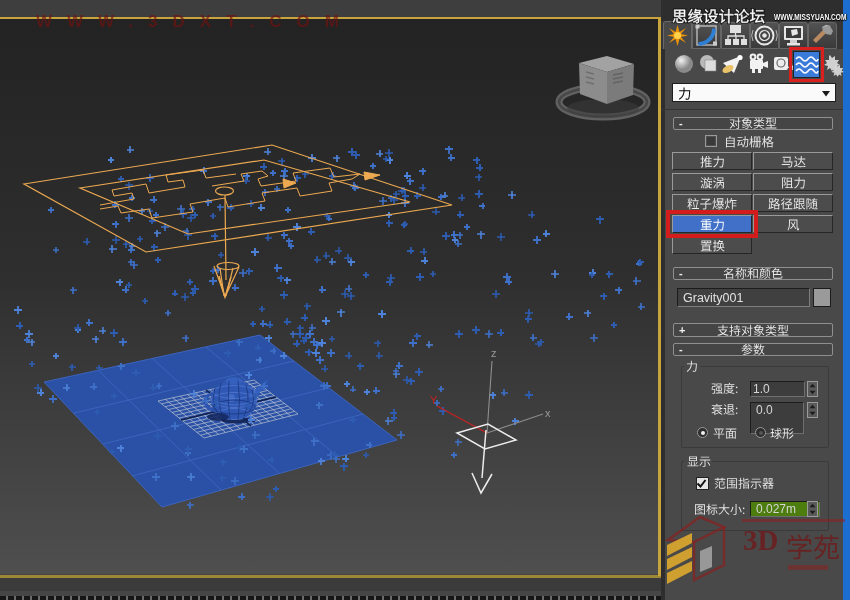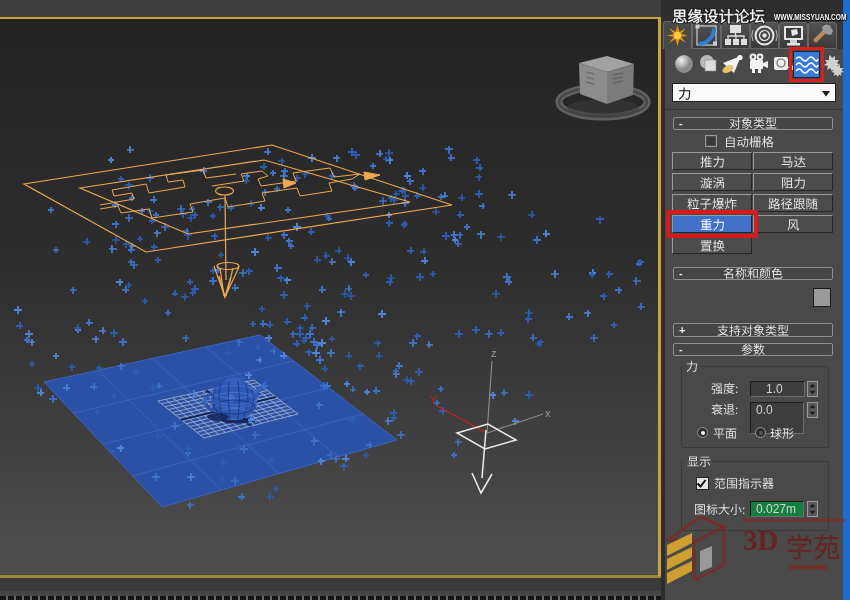--- a/index.html
+++ b/index.html
@@ -604,40 +604,41 @@
     <div class="abs" style="left:672px;top:236px;width:80px;height:18px;background:#4c4c4c;border-top:1px solid #9a9a9a;border-left:1px solid #9a9a9a;border-right:1px solid #262626;border-bottom:1px solid #262626"></div>
     <svg style="position:absolute;left:699.5px;top:235.5px" width="29" height="18">
       <path transform="translate(0,14.5) scale(0.012500,-0.012500)" d="M651 748H820V658H651ZM417 748H582V658H417ZM189 748H348V658H189ZM190 427V6H57V-50H945V6H808V427H495L509 486H922V545H520L531 603H895V802H117V603H454L446 545H68V486H436L424 427ZM262 6V68H734V6ZM262 275H734V217H262ZM262 320V376H734V320ZM262 172H734V113H262Z M1164 839V638H1048V568H1164V345C1116 331 1072 318 1036 309L1056 235L1164 270V12C1164 0 1159 -4 1148 -4C1137 -5 1103 -5 1064 -4C1074 -25 1084 -58 1087 -77C1145 -78 1182 -75 1205 -62C1229 -50 1238 -29 1238 12V294L1345 329L1334 399L1238 368V568H1331V638H1238V839ZM1536 688H1744C1721 654 1692 617 1664 587H1458C1487 620 1513 654 1536 688ZM1333 289V224H1575C1535 137 1452 48 1279 -28C1295 -42 1318 -66 1329 -81C1499 -1 1588 93 1635 186C1699 68 1802 -28 1921 -77C1931 -59 1953 -32 1969 -17C1848 25 1744 115 1687 224H1950V289H1880V587H1750C1788 629 1827 678 1853 722L1803 756L1791 752H1575C1589 778 1602 803 1613 828L1537 842C1502 757 1435 651 1337 572C1353 561 1377 536 1388 519L1406 535V289ZM1478 289V527H1611V422C1611 382 1609 337 1598 289ZM1805 289H1671C1682 336 1684 381 1684 421V527H1805Z" fill="#e9e9e9"></path>
     </svg>
     <div class="abs" style="left:666px;top:210px;width:92px;height:28px;border:4px solid #d41c1c"></div>
     <div class="abs" style="left:673px;top:267px;width:160px;height:13px;background:#454545;border:1px solid #8f8f8f;border-radius:2px"></div>
     <div class="abs" style="left:679px;top:267px;width:10px;height:13px;color:#efefef;font:bold 11px 'Liberation Sans';line-height:13px">-</div>
     <svg style="position:absolute;left:723.0px;top:264.1px" width="64" height="18">
       <path transform="translate(0,13.9) scale(0.012000,-0.012000)" d="M263 529C314 494 373 446 417 406C300 344 171 299 47 273C61 256 79 224 86 204C141 217 197 233 252 253V-79H327V-27H773V-79H849V340H451C617 429 762 553 844 713L794 744L781 740H427C451 768 473 797 492 826L406 843C347 747 233 636 69 559C87 546 111 519 122 501C217 550 296 609 361 671H733C674 583 587 508 487 445C440 486 374 536 321 572ZM773 42H327V271H773Z M1512 450C1489 325 1449 200 1392 120C1409 111 1440 92 1453 81C1510 168 1555 301 1582 437ZM1782 440C1826 331 1868 185 1882 91L1952 113C1936 207 1894 349 1848 460ZM1532 838C1509 710 1467 583 1408 496V553H1279V731C1327 743 1372 757 1409 772L1364 831C1292 799 1168 770 1063 752C1071 735 1081 710 1084 694C1124 700 1167 707 1209 715V553H1054V483H1200C1162 368 1094 238 1033 167C1045 150 1063 121 1070 103C1119 164 1169 262 1209 362V-81H1279V370C1311 326 1349 270 1365 241L1409 300C1390 325 1308 416 1279 445V483H1398L1394 477C1412 468 1444 449 1458 438C1494 491 1527 560 1553 637H1653V12C1653 -1 1649 -5 1636 -5C1623 -6 1579 -6 1532 -5C1543 -24 1554 -56 1559 -76C1621 -76 1664 -74 1691 -63C1718 -51 1728 -30 1728 12V637H1863C1848 601 1828 561 1810 526L1877 510C1904 567 1934 635 1958 697L1909 711L1898 707H1576C1586 745 1596 784 1604 824Z M2531 747V-35H2604V47H2827V-28H2903V747ZM2604 119V675H2827V119ZM2439 831C2351 795 2193 765 2060 747C2068 730 2078 704 2081 687C2134 693 2191 701 2247 711V544H2050V474H2228C2182 348 2102 211 2026 134C2039 115 2058 86 2067 64C2132 133 2198 248 2247 366V-78H2321V363C2364 306 2420 230 2443 192L2489 254C2465 285 2358 411 2321 449V474H2496V544H2321V726C2384 739 2442 754 2489 772Z M3698 506C3696 147 3684 34 3432 -30C3444 -43 3461 -67 3467 -82C3735 -9 3755 126 3757 506ZM3400 459C3345 410 3243 364 3158 338C3175 325 3194 304 3205 289C3295 320 3398 372 3462 433ZM3431 185C3371 104 3252 35 3132 -1C3148 -15 3167 -38 3178 -55C3306 -12 3427 63 3497 156ZM3740 77C3805 32 3882 -35 3918 -80L3961 -34C3924 11 3845 75 3782 118ZM3536 609V137H3596V552H3851V139H3914V609H3725C3738 641 3753 680 3766 718H3947V778H3514V718H3703C3693 683 3678 641 3664 609ZM3229 824C3242 799 3254 767 3263 740H3068V677H3496V740H3334C3325 770 3308 811 3291 842ZM3415 326C3356 263 3246 205 3150 172C3155 225 3156 277 3156 321V472H3493V535H3392C3412 569 3434 613 3453 653L3390 669C3375 630 3349 574 3326 535H3195L3248 554C3240 586 3217 636 3194 671L3135 652C3157 616 3178 568 3186 535H3089V322C3089 215 3084 65 3032 -45C3049 -51 3079 -69 3092 -81C3125 -9 3142 82 3150 169C3166 155 3183 134 3193 118C3296 158 3407 224 3475 300Z M4474 492V319H4243V492ZM4547 492H4786V319H4547ZM4598 685C4569 643 4531 597 4494 563H4229C4268 601 4304 642 4337 685ZM4354 843C4284 708 4162 587 4039 511C4053 495 4074 457 4081 441C4111 461 4141 484 4170 509V81C4170 -36 4219 -63 4378 -63C4414 -63 4725 -63 4765 -63C4914 -63 4945 -18 4963 138C4941 142 4910 154 4890 166C4879 34 4863 6 4764 6C4696 6 4426 6 4373 6C4263 6 4243 20 4243 80V247H4786V202H4861V563H4585C4632 611 4678 669 4712 722L4663 757L4648 752H4383C4397 774 4410 796 4422 818Z" fill="#ececec"></path>
     </svg>
+    <div class="abs" style="left:677px;top:288px;width:133px;height:19px;background:#404040;border-top:1px solid #1c1c1c;border-left:1px solid #1c1c1c;border-bottom:1px solid #7e7e7e;border-right:1px solid #7e7e7e;color:#e2e2e2;font:12.5px 'Liberation Sans';line-height:18px;padding-left:5px">Gravity001</div>
     <div class="abs" style="left:813px;top:288px;width:18px;height:19px;background:#9a9a9a;border:1px solid #1c1c1c"></div>
     <div class="abs" style="left:673px;top:323px;width:160px;height:14px;background:#454545;border:1px solid #8f8f8f;border-radius:2px"></div>
     <div class="abs" style="left:679px;top:323px;width:10px;height:14px;color:#efefef;font:bold 11px 'Liberation Sans';line-height:14px">+</div>
     <svg style="position:absolute;left:717.0px;top:321.1px" width="76" height="18">
       <path transform="translate(0,13.9) scale(0.012000,-0.012000)" d="M459 840V687H77V613H459V458H123V385H230L208 377C262 269 337 180 431 110C315 52 179 15 36 -8C51 -25 70 -60 77 -80C230 -52 375 -7 501 63C616 -5 754 -50 917 -74C928 -54 948 -21 965 -3C815 16 684 54 576 110C690 188 782 293 839 430L787 461L773 458H537V613H921V687H537V840ZM286 385H729C677 287 600 210 504 151C410 212 336 290 286 385Z M1448 204C1491 150 1539 74 1558 26L1620 65C1599 113 1549 185 1506 237ZM1626 835V710H1413V642H1626V515H1362V446H1758V334H1373V265H1758V11C1758 -2 1754 -7 1739 -7C1724 -8 1671 -9 1615 -6C1625 -27 1635 -58 1638 -79C1712 -79 1761 -78 1790 -67C1821 -55 1830 -34 1830 11V265H1954V334H1830V446H1960V515H1698V642H1912V710H1698V835ZM1171 839V638H1042V568H1171V351C1117 334 1067 320 1028 309L1047 235L1171 275V11C1171 -4 1166 -8 1154 -8C1142 -8 1103 -8 1060 -7C1069 -28 1079 -59 1081 -77C1144 -78 1183 -75 1207 -63C1232 -51 1241 -31 1241 10V298L1350 334L1340 403L1241 372V568H1347V638H1241V839Z M2502 394C2549 323 2594 228 2610 168L2676 201C2660 261 2612 353 2563 422ZM2091 453C2152 398 2217 333 2275 267C2215 139 2136 42 2045 -17C2063 -32 2086 -60 2098 -78C2190 -12 2268 80 2329 203C2374 147 2411 94 2435 49L2495 104C2466 156 2419 218 2364 281C2410 396 2443 533 2460 695L2411 709L2398 706H2070V635H2378C2363 527 2339 430 2307 344C2254 399 2198 453 2144 500ZM2765 840V599H2482V527H2765V22C2765 4 2758 -1 2741 -2C2724 -2 2668 -3 2605 0C2615 -23 2626 -58 2630 -79C2715 -79 2766 -77 2796 -64C2827 -51 2839 -28 2839 22V527H2959V599H2839V840Z M3341 844C3286 762 3185 663 3052 590C3068 580 3091 555 3102 538C3122 550 3141 562 3160 575V411H3328C3253 365 3163 332 3065 310C3077 296 3096 268 3103 254C3202 282 3294 319 3373 370C3398 353 3421 336 3441 318C3357 259 3213 203 3098 177C3112 164 3130 140 3140 124C3251 154 3389 214 3479 280C3495 262 3509 244 3520 226C3418 143 3234 66 3084 30C3099 17 3119 -9 3129 -27C3266 13 3434 88 3546 173C3573 101 3560 39 3520 13C3500 -1 3476 -3 3450 -3C3427 -3 3391 -3 3355 1C3366 -18 3374 -48 3375 -68C3408 -69 3439 -70 3463 -70C3505 -70 3534 -64 3569 -40C3636 2 3654 104 3605 211L3660 237C3703 143 3785 30 3903 -29C3913 -8 3936 21 3953 36C3840 83 3761 181 3719 268C3769 294 3819 323 3861 351L3801 396C3744 354 3653 299 3578 261C3544 313 3494 364 3425 407L3430 411H3849V636H3582C3611 669 3640 708 3660 743L3609 777L3597 773H3377C3393 791 3407 810 3420 828ZM3324 713H3554C3536 686 3514 658 3492 636H3241C3271 661 3299 687 3324 713ZM3231 578H3495C3472 537 3442 501 3407 470H3231ZM3566 578H3775V470H3492C3521 502 3545 538 3566 578Z M4746 822C4722 780 4679 719 4645 680L4706 657C4742 693 4787 746 4824 797ZM4181 789C4223 748 4268 689 4287 650L4354 683C4334 722 4287 779 4244 818ZM4460 839V645H4072V576H4400C4318 492 4185 422 4053 391C4069 376 4090 348 4101 329C4237 369 4372 448 4460 547V379H4535V529C4662 466 4812 384 4892 332L4929 394C4849 442 4706 516 4582 576H4933V645H4535V839ZM4463 357C4458 318 4452 282 4443 249H4067V179H4416C4366 85 4265 23 4046 -11C4060 -28 4079 -60 4085 -80C4334 -36 4445 47 4498 172C4576 31 4714 -49 4916 -80C4925 -59 4946 -27 4963 -10C4781 11 4647 74 4574 179H4936V249H4523C4531 283 4537 319 4542 357Z M5635 783V448H5704V783ZM5822 834V387C5822 374 5818 370 5802 369C5787 368 5737 368 5680 370C5691 350 5701 321 5705 301C5776 301 5825 302 5855 314C5885 325 5893 344 5893 386V834ZM5388 733V595H5264V601V733ZM5067 595V528H5189C5178 461 5145 393 5059 340C5073 330 5098 302 5108 288C5210 351 5248 441 5259 528H5388V313H5459V528H5573V595H5459V733H5552V799H5100V733H5195V602V595ZM5467 332V221H5151V152H5467V25H5047V-45H5952V25H5544V152H5848V221H5544V332Z" fill="#ececec"></path>
     </svg>
     <div class="abs" style="left:673px;top:343px;width:160px;height:13px;background:#454545;border:1px solid #8f8f8f;border-radius:2px"></div>
     <div class="abs" style="left:679px;top:343px;width:10px;height:13px;color:#efefef;font:bold 11px 'Liberation Sans';line-height:13px">-</div>
     <svg style="position:absolute;left:741.0px;top:340.1px" width="28" height="18">
       <path transform="translate(0,13.9) scale(0.012000,-0.012000)" d="M548 401C480 353 353 308 254 284C272 269 291 247 302 231C404 260 530 310 610 368ZM635 284C547 219 381 166 239 140C254 124 272 100 282 82C433 115 598 174 698 253ZM761 177C649 69 422 8 176 -17C191 -34 205 -62 213 -82C470 -50 703 18 829 144ZM179 591C202 599 233 602 404 611C390 578 374 547 356 517H53V450H307C237 365 145 299 39 253C56 239 85 209 96 194C216 254 322 338 401 450H606C681 345 801 250 915 199C926 218 950 246 966 261C867 298 761 370 691 450H950V517H443C460 548 476 581 489 615L769 628C795 605 817 583 833 564L895 609C840 670 728 754 637 810L579 771C617 746 659 717 699 686L312 672C375 710 439 757 499 808L431 845C359 775 260 710 228 693C200 676 177 665 157 663C165 643 175 607 179 591Z M1443 821C1425 782 1393 723 1368 688L1417 664C1443 697 1477 747 1506 793ZM1088 793C1114 751 1141 696 1150 661L1207 686C1198 722 1171 776 1143 815ZM1410 260C1387 208 1355 164 1317 126C1279 145 1240 164 1203 180C1217 204 1233 231 1247 260ZM1110 153C1159 134 1214 109 1264 83C1200 37 1123 5 1041 -14C1054 -28 1070 -54 1077 -72C1169 -47 1254 -8 1326 50C1359 30 1389 11 1412 -6L1460 43C1437 59 1408 77 1375 95C1428 152 1470 222 1495 309L1454 326L1442 323H1278L1300 375L1233 387C1226 367 1216 345 1206 323H1070V260H1175C1154 220 1131 183 1110 153ZM1257 841V654H1050V592H1234C1186 527 1109 465 1039 435C1054 421 1071 395 1080 378C1141 411 1207 467 1257 526V404H1327V540C1375 505 1436 458 1461 435L1503 489C1479 506 1391 562 1342 592H1531V654H1327V841ZM1629 832C1604 656 1559 488 1481 383C1497 373 1526 349 1538 337C1564 374 1586 418 1606 467C1628 369 1657 278 1694 199C1638 104 1560 31 1451 -22C1465 -37 1486 -67 1493 -83C1595 -28 1672 41 1731 129C1781 44 1843 -24 1921 -71C1933 -52 1955 -26 1972 -12C1888 33 1822 106 1771 198C1824 301 1858 426 1880 576H1948V646H1663C1677 702 1689 761 1698 821ZM1809 576C1793 461 1769 361 1733 276C1695 366 1667 468 1648 576Z" fill="#ececec"></path>
     </svg>
     <div class="abs" style="left:681px;top:366px;width:148px;height:82px;border:1px solid #3a3a3a;border-radius:2px"></div>
     <div class="abs" style="left:684px;top:360px;width:16px;height:13px;background:#494949"></div>
     <svg style="position:absolute;left:686px;top:357.1px" width="16" height="18">
       <path transform="translate(0,13.9) scale(0.012000,-0.012000)" d="M410 838V665V622H83V545H406C391 357 325 137 53 -25C72 -38 99 -66 111 -84C402 93 470 337 484 545H827C807 192 785 50 749 16C737 3 724 0 703 0C678 0 614 1 545 7C560 -15 569 -48 571 -70C633 -73 697 -75 731 -72C770 -68 793 -61 817 -31C862 18 882 168 905 582C906 593 907 622 907 622H488V665V838Z" fill="#e8e8e8"></path>
     </svg>
     <svg style="position:absolute;left:711px;top:379.1px" width="31" height="18">
       <path transform="translate(0,13.9) scale(0.012000,-0.012000)" d="M517 723H807V600H517ZM448 787V537H628V447H427V178H628V32L381 18L392 -55C519 -46 698 -33 871 -19C884 -44 894 -68 900 -88L965 -59C944 1 891 92 839 160L778 134C797 107 817 77 836 46L699 37V178H906V447H699V537H879V787ZM493 384H628V241H493ZM699 384H837V241H699ZM85 564C77 469 62 344 47 267H91L287 266C275 92 262 23 243 4C234 -6 225 -7 209 -7C192 -7 148 -6 103 -2C115 -21 123 -51 124 -72C170 -75 216 -75 240 -73C269 -71 288 -64 305 -43C333 -13 348 74 361 302C363 312 364 335 364 335H127C133 384 140 441 146 495H368V787H58V718H298V564Z M1386 644V557H1225V495H1386V329H1775V495H1937V557H1775V644H1701V557H1458V644ZM1701 495V389H1458V495ZM1757 203C1713 151 1651 110 1579 78C1508 111 1450 153 1408 203ZM1239 265V203H1369L1335 189C1376 133 1431 86 1497 47C1403 17 1298 -1 1192 -10C1203 -27 1217 -56 1222 -74C1347 -60 1469 -35 1576 7C1675 -37 1792 -65 1918 -80C1927 -61 1946 -31 1962 -15C1852 -5 1749 15 1660 46C1748 93 1821 157 1867 243L1820 268L1807 265ZM1473 827C1487 801 1502 769 1513 741H1126V468C1126 319 1119 105 1037 -46C1056 -52 1089 -68 1104 -80C1188 78 1201 309 1201 469V670H1948V741H1598C1586 773 1566 813 1548 845Z M2139 390C2175 390 2205 418 2205 460C2205 501 2175 530 2139 530C2102 530 2073 501 2073 460C2073 418 2102 390 2139 390ZM2139 -13C2175 -13 2205 15 2205 56C2205 98 2175 126 2139 126C2102 126 2073 98 2073 56C2073 15 2102 -13 2139 -13Z" fill="#e8e8e8"></path>
     </svg>
-    <div class="abs" style="left:750px;top:381px;width:55px;height:16px;background:#3d3d3d;border-top:1px solid #1c1c1c;border-left:1px solid #1c1c1c;border-bottom:1px solid #6e6e6e;border-right:1px solid #6e6e6e;color:#d6d6d6;font:12px 'Liberation Sans';line-height:15px;padding-left:15px">1.0</div>
+    <div class="abs" style="left:750px;top:381px;width:55px;height:16px;background:#3d3d3d;border-top:1px solid #1c1c1c;border-left:1px solid #1c1c1c;border-bottom:1px solid #6e6e6e;border-right:1px solid #6e6e6e;color:#d6d6d6;font:12px 'Liberation Sans';line-height:15px;padding-left:2px">1.0</div>
     <div class="abs" style="left:807px;top:381px;width:11px;height:16px;background:#5a5a5a;border:1px solid #9a9a9a"></div>
     <svg class="abs" style="left:807px;top:381px" width="11" height="16">
       <path d="M2.5,6.2 L5.5,2.8 L8.5,6.2 Z M2.5,9.8 L5.5,13.2 L8.5,9.8 Z" fill="#1d1d1d"></path>
     </svg>
     <svg style="position:absolute;left:711px;top:400.1px" width="31" height="18">
       <path transform="translate(0,13.9) scale(0.012000,-0.012000)" d="M425 825C440 801 457 772 471 746H67V685H931V746H559C544 775 520 815 499 845ZM721 423V345H279V423ZM279 552H721V479H279ZM63 483V418H207V286H401C306 206 164 136 36 102C52 88 72 61 83 43C147 63 215 92 280 127V44C280 6 261 -10 247 -18C258 -32 271 -61 276 -78C298 -64 333 -54 593 9C590 24 588 52 588 72L354 22V171C407 206 456 245 495 286H504C579 104 715 -15 918 -67C928 -47 948 -17 965 -2C866 19 783 57 717 111C777 143 848 187 904 229L844 271C802 234 732 186 673 150C634 190 602 235 578 286H796V418H943V483H796V611H207V483Z M1080 760C1135 711 1199 641 1227 595L1288 640C1257 686 1191 753 1138 800ZM1780 580V483H1467V580ZM1780 639H1467V733H1780ZM1384 83C1404 96 1435 107 1644 166C1642 180 1640 209 1641 229L1467 184V420H1853V795H1391V216C1391 174 1367 154 1350 145C1362 131 1379 101 1384 83ZM1560 350C1667 273 1796 160 1856 86L1912 130C1878 170 1825 219 1767 267C1821 298 1882 339 1933 378L1873 422C1835 388 1773 341 1719 306C1683 336 1646 364 1611 388ZM1259 484H1052V414H1188V105C1143 88 1092 48 1041 -2L1087 -64C1141 -3 1193 50 1229 50C1252 50 1284 21 1326 -3C1395 -43 1482 -53 1600 -53C1696 -53 1871 -47 1943 -43C1945 -22 1956 13 1964 32C1867 21 1718 14 1602 14C1493 14 1407 21 1342 56C1304 78 1281 97 1259 107Z M2139 390C2175 390 2205 418 2205 460C2205 501 2175 530 2139 530C2102 530 2073 501 2073 460C2073 418 2102 390 2139 390ZM2139 -13C2175 -13 2205 15 2205 56C2205 98 2175 126 2139 126C2102 126 2073 98 2073 56C2073 15 2102 -13 2139 -13Z" fill="#e8e8e8"></path>
     </svg>
     <div class="abs" style="left:750px;top:402px;width:54px;height:32px;background:#3d3d3d;border-top:1px solid #1c1c1c;border-left:1px solid #1c1c1c;border-bottom:1px solid #6e6e6e;border-right:1px solid #6e6e6e;color:#d6d6d6;font:12px 'Liberation Sans';line-height:15px;padding-left:5px">0.0</div>
     <div class="abs" style="left:807px;top:402px;width:11px;height:16px;background:#5a5a5a;border:1px solid #9a9a9a"></div>
     <svg class="abs" style="left:807px;top:402px" width="11" height="16">
@@ -661,25 +662,26 @@
     <div class="abs" style="left:696px;top:477px;width:13px;height:13px;background:#e4e4e4;border:1px solid #222"></div>
     <svg class="abs" style="left:695px;top:477px" width="13" height="13">
       <path d="M2.5,6.5 L5.5,9.5 L10.5,3" fill="none" stroke="#111" stroke-width="2"></path>
     </svg>
     <svg style="position:absolute;left:714px;top:474.1px" width="64" height="18">
       <path transform="translate(0,13.9) scale(0.012000,-0.012000)" d="M75 -15 127 -77C201 -1 289 96 358 181L317 238C239 146 140 44 75 -15ZM116 528C175 495 258 445 299 415L342 472C299 500 217 546 158 577ZM56 338C118 309 202 266 244 239L286 297C242 323 157 363 97 389ZM410 541V65C410 -38 446 -63 565 -63C591 -63 787 -63 815 -63C923 -63 948 -22 960 115C938 120 906 133 888 145C881 31 871 9 811 9C769 9 601 9 568 9C500 9 487 18 487 65V470H796V288C796 275 792 271 773 270C755 269 694 269 623 271C635 251 648 221 652 200C737 200 793 201 827 212C862 224 871 246 871 288V541ZM638 840V753H359V840H283V753H58V683H283V586H359V683H638V586H715V683H944V753H715V840Z M1222 625V562H1458V480H1265V419H1458V333H1208V269H1458V64H1529V269H1714C1707 213 1699 188 1690 178C1684 171 1676 171 1663 171C1650 171 1618 171 1582 175C1591 158 1598 133 1599 115C1637 113 1674 114 1693 115C1716 116 1730 122 1744 135C1764 155 1774 202 1784 305C1786 315 1787 333 1787 333H1529V419H1739V480H1529V562H1778V625H1529V705H1458V625ZM1082 799V-79H1153V-30H1846V-79H1920V799ZM1153 34V733H1846V34Z M2837 781C2761 747 2634 712 2515 687V836H2441V552C2441 465 2472 443 2588 443C2612 443 2796 443 2821 443C2920 443 2945 476 2956 610C2935 614 2903 626 2887 637C2881 529 2872 511 2817 511C2777 511 2622 511 2592 511C2527 511 2515 518 2515 552V625C2645 650 2793 684 2894 725ZM2512 134H2838V29H2512ZM2512 195V295H2838V195ZM2441 359V-79H2512V-33H2838V-75H2912V359ZM2184 840V638H2044V567H2184V352L2031 310L2053 237L2184 276V8C2184 -6 2178 -10 2165 -11C2152 -11 2111 -11 2065 -10C2074 -30 2085 -61 2088 -79C2155 -80 2195 -77 2222 -66C2248 -54 2257 -34 2257 9V298L2390 339L2381 409L2257 373V567H2376V638H2257V840Z M3234 351C3191 238 3117 127 3035 56C3054 46 3088 24 3104 11C3183 88 3262 207 3311 330ZM3684 320C3756 224 3832 94 3859 10L3934 44C3904 129 3826 255 3753 349ZM3149 766V692H3853V766ZM3060 523V449H3461V19C3461 3 3455 -1 3437 -2C3418 -3 3352 -3 3284 0C3296 -23 3308 -56 3311 -79C3400 -79 3459 -78 3494 -66C3530 -53 3542 -31 3542 18V449H3941V523Z M4196 730H4366V589H4196ZM4622 730H4802V589H4622ZM4614 484C4656 468 4706 443 4740 420H4452C4475 452 4495 485 4511 518L4437 532V795H4128V524H4431C4415 489 4392 454 4364 420H4052V353H4298C4230 293 4141 239 4030 198C4045 184 4064 158 4072 141L4128 165V-80H4198V-51H4365V-74H4437V229H4246C4305 267 4355 309 4396 353H4582C4624 307 4679 264 4739 229H4555V-80H4624V-51H4802V-74H4875V164L4924 148C4934 166 4955 194 4972 208C4863 234 4751 288 4675 353H4949V420H4774L4801 449C4768 475 4704 506 4653 524ZM4553 795V524H4875V795ZM4198 15V163H4365V15ZM4624 15V163H4802V15Z" fill="#e8e8e8"></path>
     </svg>
     <svg style="position:absolute;left:694px;top:500.1px" width="55" height="18">
       <path transform="translate(0,13.9) scale(0.012000,-0.012000)" d="M375 279C455 262 557 227 613 199L644 250C588 276 487 309 407 325ZM275 152C413 135 586 95 682 61L715 117C618 149 445 188 310 203ZM84 796V-80H156V-38H842V-80H917V796ZM156 29V728H842V29ZM414 708C364 626 278 548 192 497C208 487 234 464 245 452C275 472 306 496 337 523C367 491 404 461 444 434C359 394 263 364 174 346C187 332 203 303 210 285C308 308 413 345 508 396C591 351 686 317 781 296C790 314 809 340 823 353C735 369 647 396 569 432C644 481 707 538 749 606L706 631L695 628H436C451 647 465 666 477 686ZM378 563 385 570H644C608 531 560 496 506 465C455 494 411 527 378 563Z M1466 764V693H1902V764ZM1779 325C1826 225 1873 95 1888 16L1957 41C1940 120 1892 247 1843 345ZM1491 342C1465 236 1420 129 1364 57C1381 49 1411 28 1425 18C1479 94 1529 211 1560 327ZM1422 525V454H1636V18C1636 5 1632 1 1617 0C1604 0 1557 -1 1505 1C1515 -22 1526 -54 1529 -76C1599 -76 1645 -74 1674 -62C1703 -49 1712 -26 1712 17V454H1956V525ZM1202 840V628H1049V558H1186C1153 434 1088 290 1024 215C1038 196 1058 165 1066 145C1116 209 1165 314 1202 422V-79H1277V444C1311 395 1351 333 1368 301L1412 360C1392 388 1306 498 1277 531V558H1408V628H1277V840Z M2461 839C2460 760 2461 659 2446 553H2062V476H2433C2393 286 2293 92 2043 -16C2064 -32 2088 -59 2100 -78C2344 34 2452 226 2501 419C2579 191 2708 14 2902 -78C2915 -56 2939 -25 2958 -8C2764 73 2633 255 2563 476H2942V553H2526C2540 658 2541 758 2542 839Z M3464 826V24C3464 4 3456 -2 3436 -3C3415 -4 3343 -5 3270 -2C3282 -23 3296 -59 3301 -80C3395 -81 3457 -79 3494 -66C3530 -54 3545 -31 3545 24V826ZM3705 571C3791 427 3872 240 3895 121L3976 154C3950 274 3865 458 3777 598ZM3202 591C3177 457 3121 284 3032 178C3053 169 3086 151 3103 138C3194 249 3253 430 3286 577Z M4139 390C4175 390 4205 418 4205 460C4205 501 4175 530 4139 530C4102 530 4073 501 4073 460C4073 418 4102 390 4139 390ZM4139 -13C4175 -13 4205 15 4205 56C4205 98 4175 126 4139 126C4102 126 4073 98 4073 56C4073 15 4102 -13 4139 -13Z" fill="#e8e8e8"></path>
     </svg>
-    <div class="abs" style="left:750px;top:501px;width:54px;height:16px;background:#15803d;border-top:1px solid #1c1c1c;border-left:1px solid #1c1c1c;border-bottom:1px solid #6e6e6e;border-right:1px solid #6e6e6e;color:#d6d6d6;font:12px 'Liberation Sans';line-height:15px;padding-left:5px">0.027m</div>
+    <div class="abs" style="left:750px;top:501px;width:70px;height:16px;background:#4d7c0f;border-top:1px solid #1c1c1c;border-left:1px solid #1c1c1c;border-bottom:1px solid #6e6e6e;border-right:1px solid #6e6e6e;color:#d6d6d6;font:12px 'Liberation Sans';line-height:15px;padding-left:5px">0.027m</div>
     <div class="abs" style="left:807px;top:501px;width:11px;height:16px;background:#5a5a5a;border:1px solid #9a9a9a"></div>
     <svg class="abs" style="left:807px;top:501px" width="11" height="16">
       <path d="M2.5,6.2 L5.5,2.8 L8.5,6.2 Z M2.5,9.8 L5.5,13.2 L8.5,9.8 Z" fill="#1d1d1d"></path>
     </svg>
+    <div class="abs" style="left:36px;top:12px;color:rgba(112,17,17,0.66);font:bold 17px 'Liberation Sans';letter-spacing:15px">WWW.3DXT.COM</div>
     <svg style="position:absolute;left:672px;top:4.0px" width="97" height="23">
       <path transform="translate(0,18.0) scale(0.015500,-0.015500)" d="M288 241V43C288 -37 316 -59 424 -59C446 -59 603 -59 627 -59C719 -59 743 -26 753 111C732 115 701 127 684 140C678 26 670 10 621 10C586 10 455 10 430 10C373 10 363 15 363 43V241ZM380 280C456 239 546 176 589 132L642 184C596 228 505 288 430 326ZM742 230C799 152 857 47 878 -20L951 11C928 80 867 182 808 258ZM158 247C137 168 98 69 49 7L115 -29C165 37 202 141 225 223ZM145 796V344H847V796ZM216 539H460V411H216ZM534 539H773V411H534ZM216 729H460V602H216ZM534 729H773V602H534Z M1046 53 1064 -16C1150 19 1262 65 1368 110L1354 170C1240 125 1124 80 1046 53ZM1498 841C1481 761 1456 655 1435 588H1748L1734 522H1365V461H1596C1528 414 1438 374 1355 347C1368 336 1388 308 1396 296C1449 316 1507 343 1560 374C1580 356 1596 338 1611 318C1552 272 1453 223 1376 200C1390 187 1406 163 1415 147C1488 175 1577 224 1640 272C1650 251 1659 230 1665 209C1596 134 1465 55 1357 21C1373 7 1389 -15 1398 -32C1493 5 1603 72 1679 142C1687 76 1674 21 1652 1C1638 -15 1621 -17 1600 -17C1582 -17 1560 -16 1532 -13C1544 -33 1548 -60 1549 -77C1573 -78 1596 -79 1614 -79C1650 -78 1674 -73 1698 -49C1750 -7 1769 124 1720 249L1780 277C1802 149 1846 33 1915 -30C1927 -12 1948 13 1963 25C1896 77 1853 187 1832 304C1870 324 1906 346 1938 367L1888 412C1839 377 1761 332 1695 301C1674 338 1646 373 1611 404C1638 422 1663 441 1686 461H1959V522H1801C1819 603 1838 697 1849 772L1800 780L1789 776H1554L1567 833ZM1773 721 1759 643H1519L1540 721ZM1064 423C1078 430 1102 436 1220 451C1178 385 1139 331 1122 311C1092 274 1070 249 1050 245C1057 228 1068 195 1071 182C1090 195 1121 207 1348 268C1346 283 1344 311 1344 330L1178 289C1248 378 1316 484 1373 589L1316 623C1299 587 1280 551 1260 516L1139 504C1201 590 1260 699 1307 806L1242 832C1198 712 1122 583 1100 549C1078 515 1059 492 1041 488C1050 470 1061 437 1064 423Z M2122 776C2175 729 2242 662 2273 619L2324 672C2292 713 2225 778 2171 822ZM2043 526V454H2184V95C2184 49 2153 16 2134 4C2148 -11 2168 -42 2175 -60C2190 -40 2217 -20 2395 112C2386 127 2374 155 2368 175L2257 94V526ZM2491 804V693C2491 619 2469 536 2337 476C2351 464 2377 435 2386 420C2530 489 2562 597 2562 691V734H2739V573C2739 497 2753 469 2823 469C2834 469 2883 469 2898 469C2918 469 2939 470 2951 474C2948 491 2946 520 2944 539C2932 536 2911 534 2897 534C2884 534 2839 534 2828 534C2812 534 2810 543 2810 572V804ZM2805 328C2769 248 2715 182 2649 129C2582 184 2529 251 2493 328ZM2384 398V328H2436L2422 323C2462 231 2519 151 2590 86C2515 38 2429 5 2341 -15C2355 -31 2371 -61 2377 -80C2474 -54 2566 -16 2647 39C2723 -17 2814 -58 2917 -83C2926 -62 2947 -32 2963 -16C2867 4 2781 39 2708 86C2793 160 2861 256 2901 381L2855 401L2842 398Z M3137 775C3193 728 3263 660 3295 617L3346 673C3312 714 3241 778 3186 823ZM3046 526V452H3205V93C3205 50 3174 20 3155 8C3169 -7 3189 -41 3196 -61C3212 -40 3240 -18 3429 116C3421 130 3409 162 3404 182L3281 98V526ZM3626 837V508H3372V431H3626V-80H3705V431H3959V508H3705V837Z M4107 768C4168 718 4245 647 4281 601L4332 658C4294 702 4215 771 4154 818ZM4622 842C4573 722 4470 575 4315 472C4332 460 4355 433 4366 416C4491 504 4583 614 4648 723C4722 607 4829 491 4924 424C4936 443 4960 470 4977 483C4873 547 4753 673 4685 791L4703 828ZM4806 427C4735 375 4626 314 4535 269V472H4460V62C4460 -29 4490 -53 4598 -53C4621 -53 4782 -53 4806 -53C4902 -53 4925 -15 4935 124C4914 128 4883 141 4866 154C4860 36 4852 15 4802 15C4766 15 4630 15 4603 15C4545 15 4535 22 4535 61V193C4635 238 4763 304 4856 364ZM4190 -60V-59C4204 -38 4232 -16 4396 116C4387 130 4375 159 4368 179L4269 102V526H4040V453H4197V91C4197 42 4166 9 4149 -6C4161 -17 4182 -44 4190 -60Z M5419 762V690H5896V762ZM5388 -39C5417 -26 5461 -19 5844 25C5861 -13 5876 -49 5887 -77L5959 -46C5926 36 5855 176 5798 282L5731 257C5757 207 5786 149 5813 92L5477 56C5540 153 5602 276 5653 399H5945V471H5368V399H5562C5515 272 5447 147 5425 111C5399 71 5380 44 5361 39C5370 17 5384 -22 5388 -39ZM5034 122 5057 46C5147 85 5264 138 5375 189L5359 255L5242 205V528H5357V599H5242V828H5164V599H5038V528H5164V173C5115 153 5070 135 5034 122Z" fill="none" stroke="#101010" stroke-width="142"></path>
     </svg>
     <svg style="position:absolute;left:672px;top:4.0px" width="97" height="23">
       <path transform="translate(0,18.0) scale(0.015500,-0.015500)" d="M288 241V43C288 -37 316 -59 424 -59C446 -59 603 -59 627 -59C719 -59 743 -26 753 111C732 115 701 127 684 140C678 26 670 10 621 10C586 10 455 10 430 10C373 10 363 15 363 43V241ZM380 280C456 239 546 176 589 132L642 184C596 228 505 288 430 326ZM742 230C799 152 857 47 878 -20L951 11C928 80 867 182 808 258ZM158 247C137 168 98 69 49 7L115 -29C165 37 202 141 225 223ZM145 796V344H847V796ZM216 539H460V411H216ZM534 539H773V411H534ZM216 729H460V602H216ZM534 729H773V602H534Z M1046 53 1064 -16C1150 19 1262 65 1368 110L1354 170C1240 125 1124 80 1046 53ZM1498 841C1481 761 1456 655 1435 588H1748L1734 522H1365V461H1596C1528 414 1438 374 1355 347C1368 336 1388 308 1396 296C1449 316 1507 343 1560 374C1580 356 1596 338 1611 318C1552 272 1453 223 1376 200C1390 187 1406 163 1415 147C1488 175 1577 224 1640 272C1650 251 1659 230 1665 209C1596 134 1465 55 1357 21C1373 7 1389 -15 1398 -32C1493 5 1603 72 1679 142C1687 76 1674 21 1652 1C1638 -15 1621 -17 1600 -17C1582 -17 1560 -16 1532 -13C1544 -33 1548 -60 1549 -77C1573 -78 1596 -79 1614 -79C1650 -78 1674 -73 1698 -49C1750 -7 1769 124 1720 249L1780 277C1802 149 1846 33 1915 -30C1927 -12 1948 13 1963 25C1896 77 1853 187 1832 304C1870 324 1906 346 1938 367L1888 412C1839 377 1761 332 1695 301C1674 338 1646 373 1611 404C1638 422 1663 441 1686 461H1959V522H1801C1819 603 1838 697 1849 772L1800 780L1789 776H1554L1567 833ZM1773 721 1759 643H1519L1540 721ZM1064 423C1078 430 1102 436 1220 451C1178 385 1139 331 1122 311C1092 274 1070 249 1050 245C1057 228 1068 195 1071 182C1090 195 1121 207 1348 268C1346 283 1344 311 1344 330L1178 289C1248 378 1316 484 1373 589L1316 623C1299 587 1280 551 1260 516L1139 504C1201 590 1260 699 1307 806L1242 832C1198 712 1122 583 1100 549C1078 515 1059 492 1041 488C1050 470 1061 437 1064 423Z M2122 776C2175 729 2242 662 2273 619L2324 672C2292 713 2225 778 2171 822ZM2043 526V454H2184V95C2184 49 2153 16 2134 4C2148 -11 2168 -42 2175 -60C2190 -40 2217 -20 2395 112C2386 127 2374 155 2368 175L2257 94V526ZM2491 804V693C2491 619 2469 536 2337 476C2351 464 2377 435 2386 420C2530 489 2562 597 2562 691V734H2739V573C2739 497 2753 469 2823 469C2834 469 2883 469 2898 469C2918 469 2939 470 2951 474C2948 491 2946 520 2944 539C2932 536 2911 534 2897 534C2884 534 2839 534 2828 534C2812 534 2810 543 2810 572V804ZM2805 328C2769 248 2715 182 2649 129C2582 184 2529 251 2493 328ZM2384 398V328H2436L2422 323C2462 231 2519 151 2590 86C2515 38 2429 5 2341 -15C2355 -31 2371 -61 2377 -80C2474 -54 2566 -16 2647 39C2723 -17 2814 -58 2917 -83C2926 -62 2947 -32 2963 -16C2867 4 2781 39 2708 86C2793 160 2861 256 2901 381L2855 401L2842 398Z M3137 775C3193 728 3263 660 3295 617L3346 673C3312 714 3241 778 3186 823ZM3046 526V452H3205V93C3205 50 3174 20 3155 8C3169 -7 3189 -41 3196 -61C3212 -40 3240 -18 3429 116C3421 130 3409 162 3404 182L3281 98V526ZM3626 837V508H3372V431H3626V-80H3705V431H3959V508H3705V837Z M4107 768C4168 718 4245 647 4281 601L4332 658C4294 702 4215 771 4154 818ZM4622 842C4573 722 4470 575 4315 472C4332 460 4355 433 4366 416C4491 504 4583 614 4648 723C4722 607 4829 491 4924 424C4936 443 4960 470 4977 483C4873 547 4753 673 4685 791L4703 828ZM4806 427C4735 375 4626 314 4535 269V472H4460V62C4460 -29 4490 -53 4598 -53C4621 -53 4782 -53 4806 -53C4902 -53 4925 -15 4935 124C4914 128 4883 141 4866 154C4860 36 4852 15 4802 15C4766 15 4630 15 4603 15C4545 15 4535 22 4535 61V193C4635 238 4763 304 4856 364ZM4190 -60V-59C4204 -38 4232 -16 4396 116C4387 130 4375 159 4368 179L4269 102V526H4040V453H4197V91C4197 42 4166 9 4149 -6C4161 -17 4182 -44 4190 -60Z M5419 762V690H5896V762ZM5388 -39C5417 -26 5461 -19 5844 25C5861 -13 5876 -49 5887 -77L5959 -46C5926 36 5855 176 5798 282L5731 257C5757 207 5786 149 5813 92L5477 56C5540 153 5602 276 5653 399H5945V471H5368V399H5562C5515 272 5447 147 5425 111C5399 71 5380 44 5361 39C5370 17 5384 -22 5388 -39ZM5034 122 5057 46C5147 85 5264 138 5375 189L5359 255L5242 205V528H5357V599H5242V828H5164V599H5038V528H5164V173C5115 153 5070 135 5034 122Z" fill="#ffffff" stroke="#ffffff" stroke-width="32"></path>
     </svg>
     <div class="abs" style="left:774px;top:12px;color:#fff;font:bold 8.5px 'Liberation Sans';transform:scaleX(0.78);transform-origin:0 0;text-shadow:0 1px 1px #000,1px 0 1px #000">WWW.MISSYUAN.COM</div>
     <svg class="abs" style="left:660px;top:510px" width="185" height="90">
 <g stroke="rgba(150,25,25,0.6)" stroke-width="2.5" fill="none">
 <path d="M8,30 L40,7 L64,17 L34,32 Z"></path>

